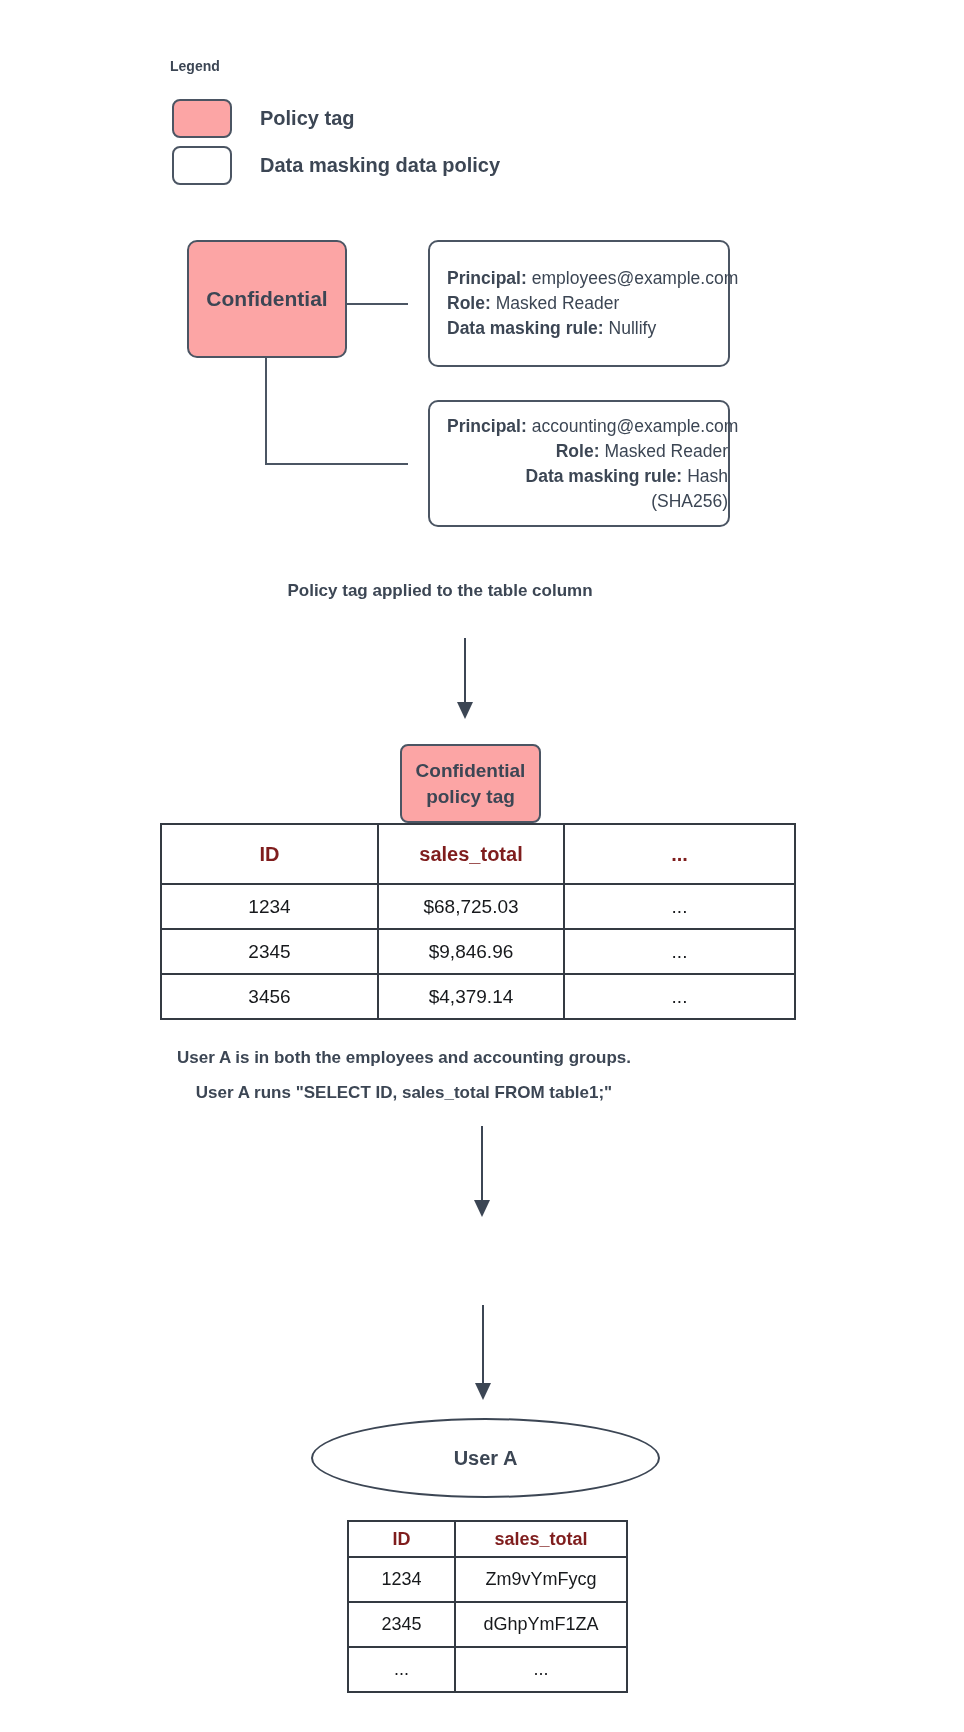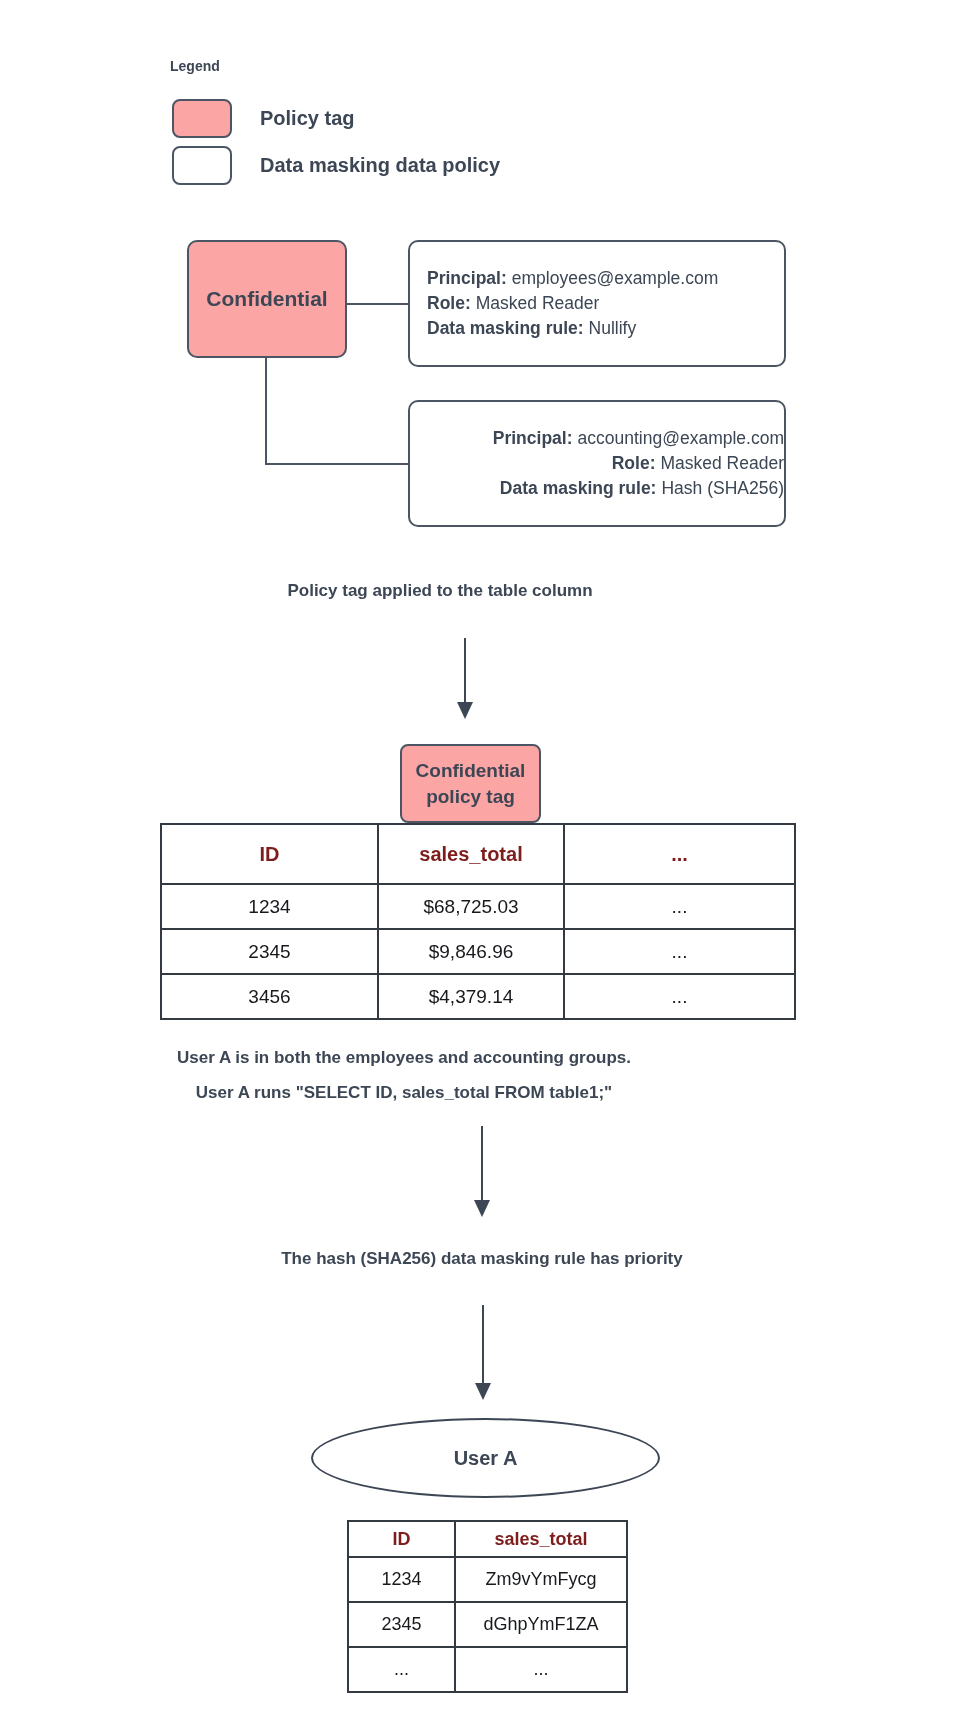--- a/index.html
+++ b/index.html
@@ -14,21 +14,21 @@
   .blue{background:#fca5a5;}
   .center-flex{display:flex;align-items:center;justify-content:center;text-align:center;}
 
   
   .legend-title{left:170px;top:58px;font-size:14px;font-weight:bold;}
   .lg-swatch{width:60px;height:39px;border:2px solid #4b5563;border-radius:8px;}
   .lg-label{font-size:20px;font-weight:bold;line-height:39px;}
 
   
   .conf-box{left:187px;top:240px;width:160px;height:118px;font-size:21px;font-weight:bold;}
-  .policy-box{left:408px;width:378px;height:127px;display:flex;flex-direction:column;justify-content:center;padding-left:17px;font-size:17.5px;line-height:25px;}
+  .policy-box{left:428px;width:302px;height:127px;display:flex;flex-direction:column;justify-content:center;padding-left:17px;font-size:17.5px;line-height:25px;}
   .policy-box .lbl{font-weight:bold;margin-right:5px;}
   .pb1{top:240px;} .pb2{top:400px;text-align:right;}
   .conn{background:#4b5563;}
 
   
   .caption{font-size:17px;font-weight:bold;text-align:center;}
   .cap-applied{left:0;top:581px;width:880px;}
   .cap-groups{left:0;top:1040px;width:808px;line-height:35px;}
   .cap-priority{left:0;top:1244px;width:964px;line-height:30px;}
 
@@ -131,21 +131,20 @@
   </table>
 
   <div class="abs caption cap-groups">
     <div>User A is in both the employees and accounting groups.</div>
     <div>User A runs "SELECT ID, sales_total FROM table1;"</div>
   </div>
 
   <div class="abs arrow-line" style="left:481px;top:1126px;height:74px;"></div>
   <div class="abs arrow-head" style="left:474px;top:1200px;"></div>
 
-  <div class="abs caption cap-priority">The hash (SHA256) data masking rule has priority</div>
 
   <div class="abs arrow-line" style="left:482px;top:1305px;height:78px;"></div>
   <div class="abs arrow-head" style="left:475px;top:1383px;"></div>
 
   <div class="abs center-flex user-oval">
     <span>User A</span>
   </div>
 
   <table class="abs dtable t2">
     <colgroup>

